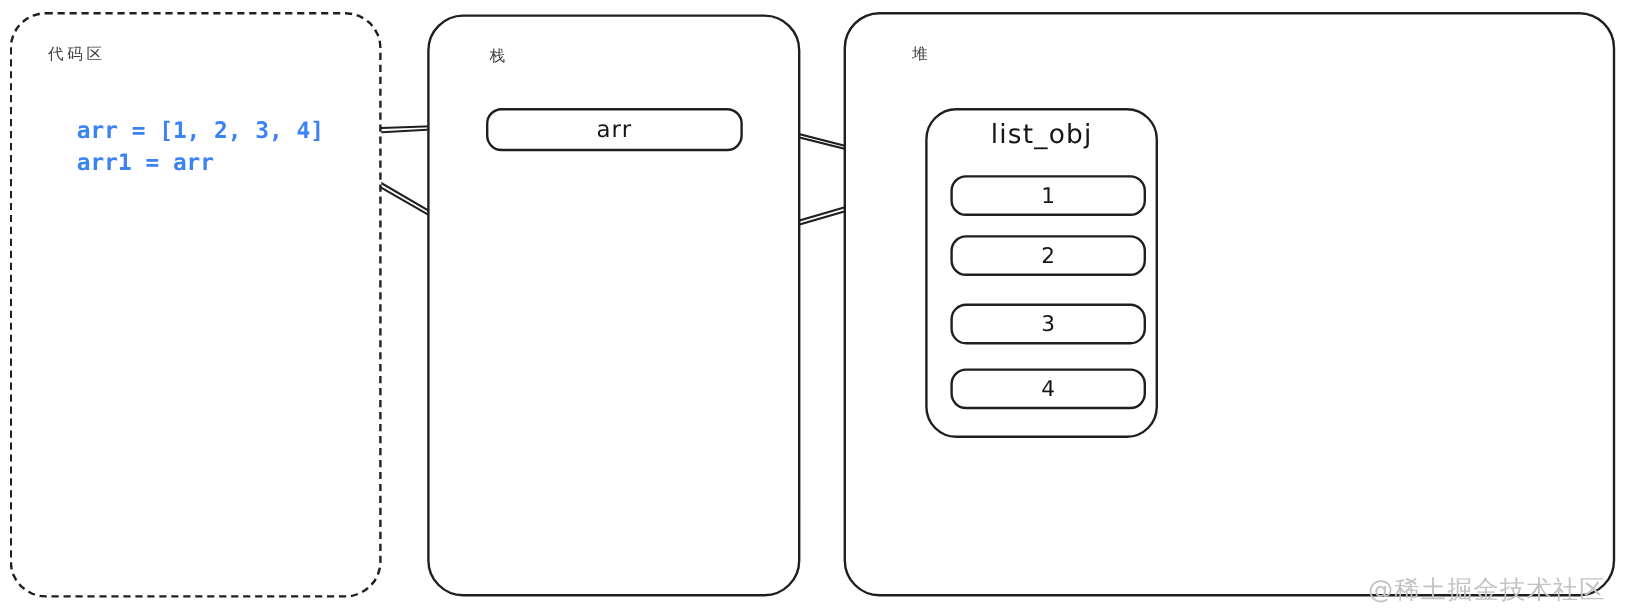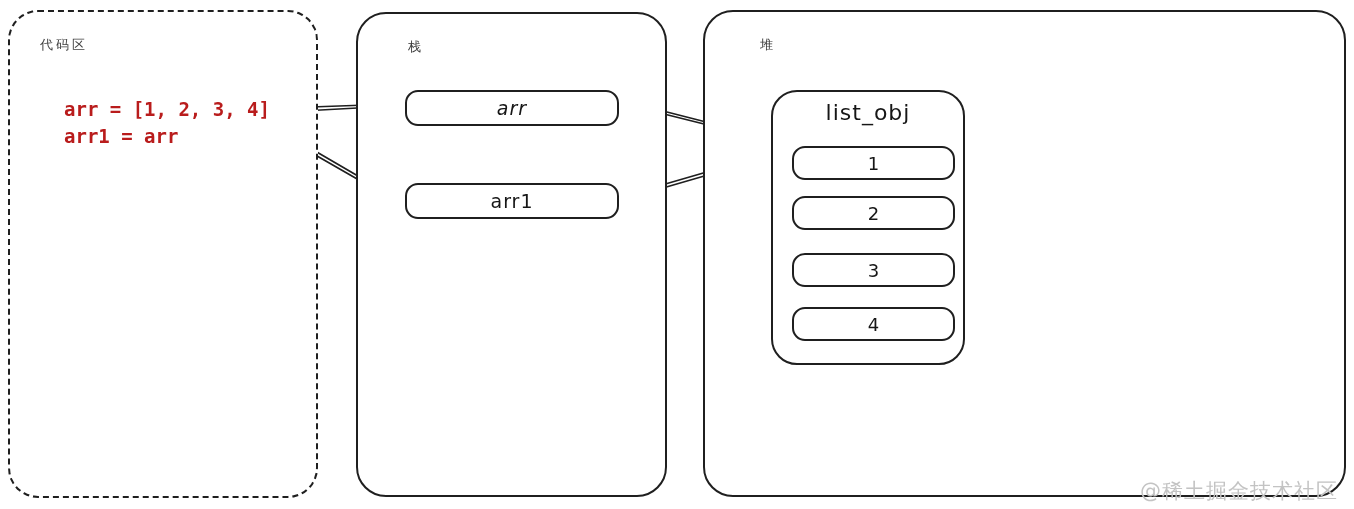--- a/index.html
+++ b/index.html
@@ -51,35 +51,35 @@
   }
   .code-area .area-label{left:30px;top:24px;}
   .stack-box .area-label{left:50px;top:24px;}
   .heap-box .area-label{left:55px;top:24px;}
   .code{
     position:absolute;left:54px;top:84px;
     font-family:"DejaVu Sans Mono", monospace;
     font-weight:bold;
     font-size:19px;
     line-height:27px;
-    color:#b91c1c;
+    color:#3b82f6;
     white-space:pre;
   }
   .slot{
     position:absolute;
     left:47px;width:214px;height:36px;
     border:2px solid var(--stroke);
     border-radius:13px;
     display:flex;align-items:center;justify-content:center;
     font-size:19px;
     color:#161616;
     letter-spacing:1px;
     background:#ffffff;
   }
-  .slot-arr{top:76px;font-style:italic;}
+  .slot-arr{top:76px;}
   .slot-arr1{top:169px;}
   .list-obj{
     position:absolute;
     left:66px;top:78px;width:194px;height:275px;
     border:2.2px solid var(--stroke);
     border-radius:26px;
     background:#ffffff;
   }
   .list-title{
     position:absolute;left:0;right:0;top:8px;
@@ -139,23 +139,20 @@
     <div class="area-label">代码区</div>
     <div class="code"><span>arr = [1, 2, 3, 4]</span>
 <span>arr1 = arr</span></div>
   </div>
 
   <div class="box stack-box">
     <div class="area-label">栈</div>
     <div class="slot slot-arr">
       <span>arr</span>
     </div>
-    <div class="slot slot-arr1">
-      <span>arr1</span>
-    </div>
   </div>
 
   <div class="box heap-box">
     <div class="area-label">堆</div>
     <div class="list-obj">
       <div class="list-title">list_obj</div>
       <div class="list-item item-0">
         <span>1</span>
       </div>
       <div class="list-item item-1">

